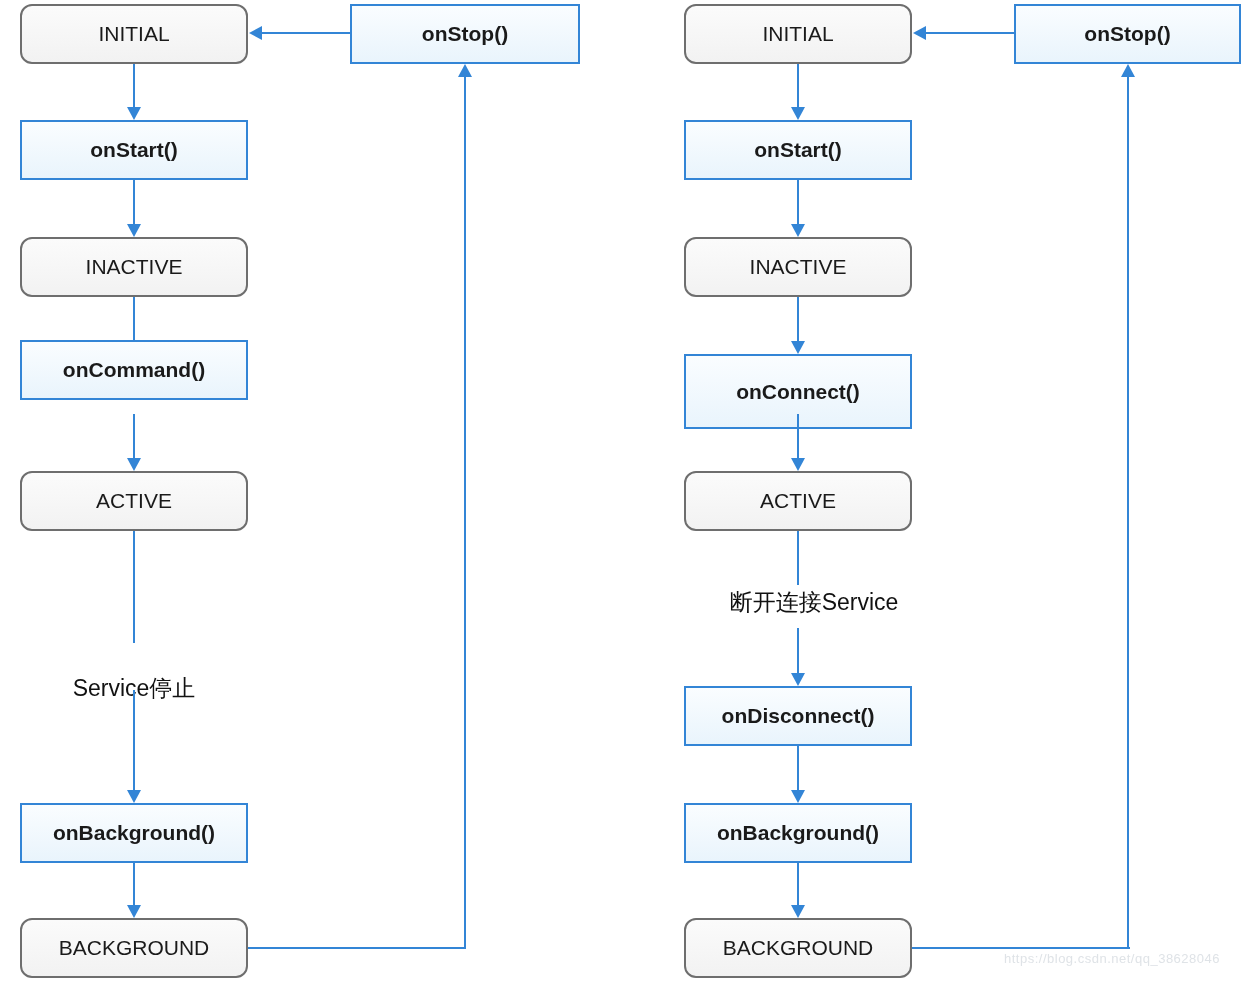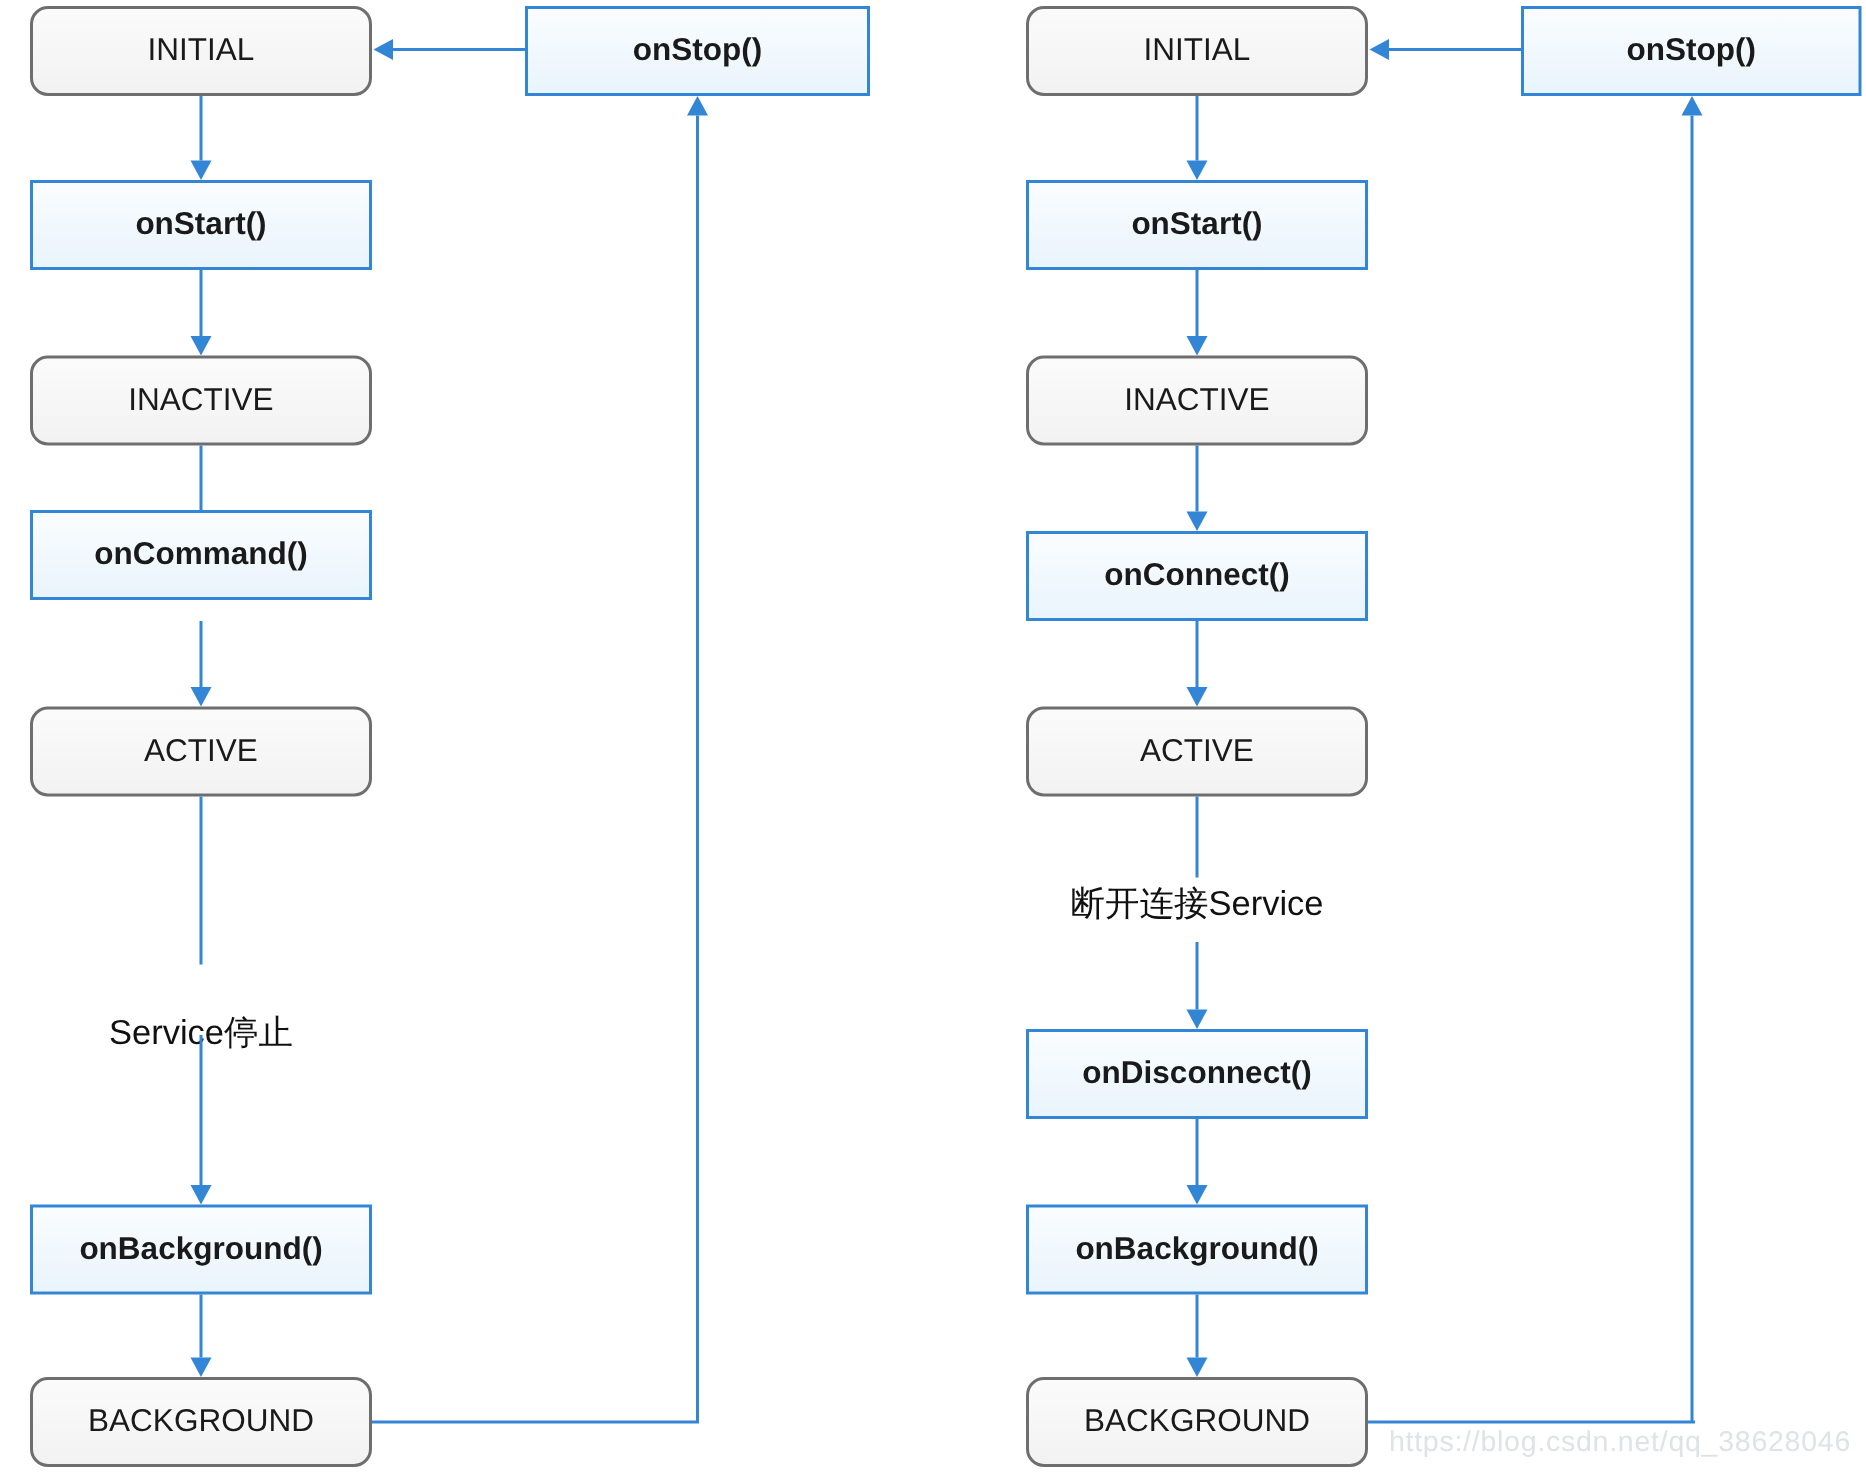--- a/index.html
+++ b/index.html
@@ -51,22 +51,22 @@
   .hline{
     position:absolute;height:2px;
     background:var(--connector-blue,#3385d6);
   }
   .harrow-left::before{
     content:"";position:absolute;left:-13px;top:-6px;width:0;height:0;
     border-top:7px solid transparent;border-bottom:7px solid transparent;
     border-right:13px solid var(--connector-blue,#3385d6);
   }
   .watermark{
-    position:absolute;right:10px;top:951px;
-    font-size:19px;letter-spacing:0.5px;
+    position:absolute;right:24px;top:951px;
+    font-size:13px;letter-spacing:0.5px;
     color:var(--watermark-gray,#dfe3e7);
     white-space:nowrap;
   }
 </style>
 </head>
 <body>
 
 <div class="diagram">
 
   <div>
@@ -103,27 +103,27 @@
   <div>
     <div class="node state" style="left:684px;top:4px;width:228px;height:60px">INITIAL</div>
     <div class="varrow down" style="left:797px;top:64px;height:43px"></div>
 
     <div class="node event" style="left:684px;top:120px;width:228px;height:60px">onStart()</div>
     <div class="varrow down" style="left:797px;top:180px;height:44px"></div>
 
     <div class="node state" style="left:684px;top:237px;width:228px;height:60px">INACTIVE</div>
     <div class="varrow down" style="left:797px;top:297px;height:44px"></div>
 
-    <div class="node event" style="left:684px;top:354px;width:228px;height:60px">onConnect()</div>
+    <div class="node event" style="left:684px;top:354px;width:228px;height:75px">onConnect()</div>
     <div class="varrow down" style="left:797px;top:414px;height:44px"></div>
 
     <div class="node state" style="left:684px;top:471px;width:228px;height:60px">ACTIVE</div>
 
     <div class="vline" style="left:797px;top:531px;height:54px"></div>
-    <div class="edge-label" style="left:684px;top:587px;width:228px">断开连接Service</div>
+    <div class="edge-label" style="left:700px;top:587px;width:228px">断开连接Service</div>
     <div class="varrow down" style="left:797px;top:628px;height:45px"></div>
 
     <div class="node event" style="left:684px;top:686px;width:228px;height:60px">onDisconnect()</div>
     <div class="varrow down" style="left:797px;top:746px;height:44px"></div>
 
     <div class="node event" style="left:684px;top:803px;width:228px;height:60px">onBackground()</div>
     <div class="varrow down" style="left:797px;top:863px;height:42px"></div>
 
     <div class="node state" style="left:684px;top:918px;width:228px;height:60px">BACKGROUND</div>
 

